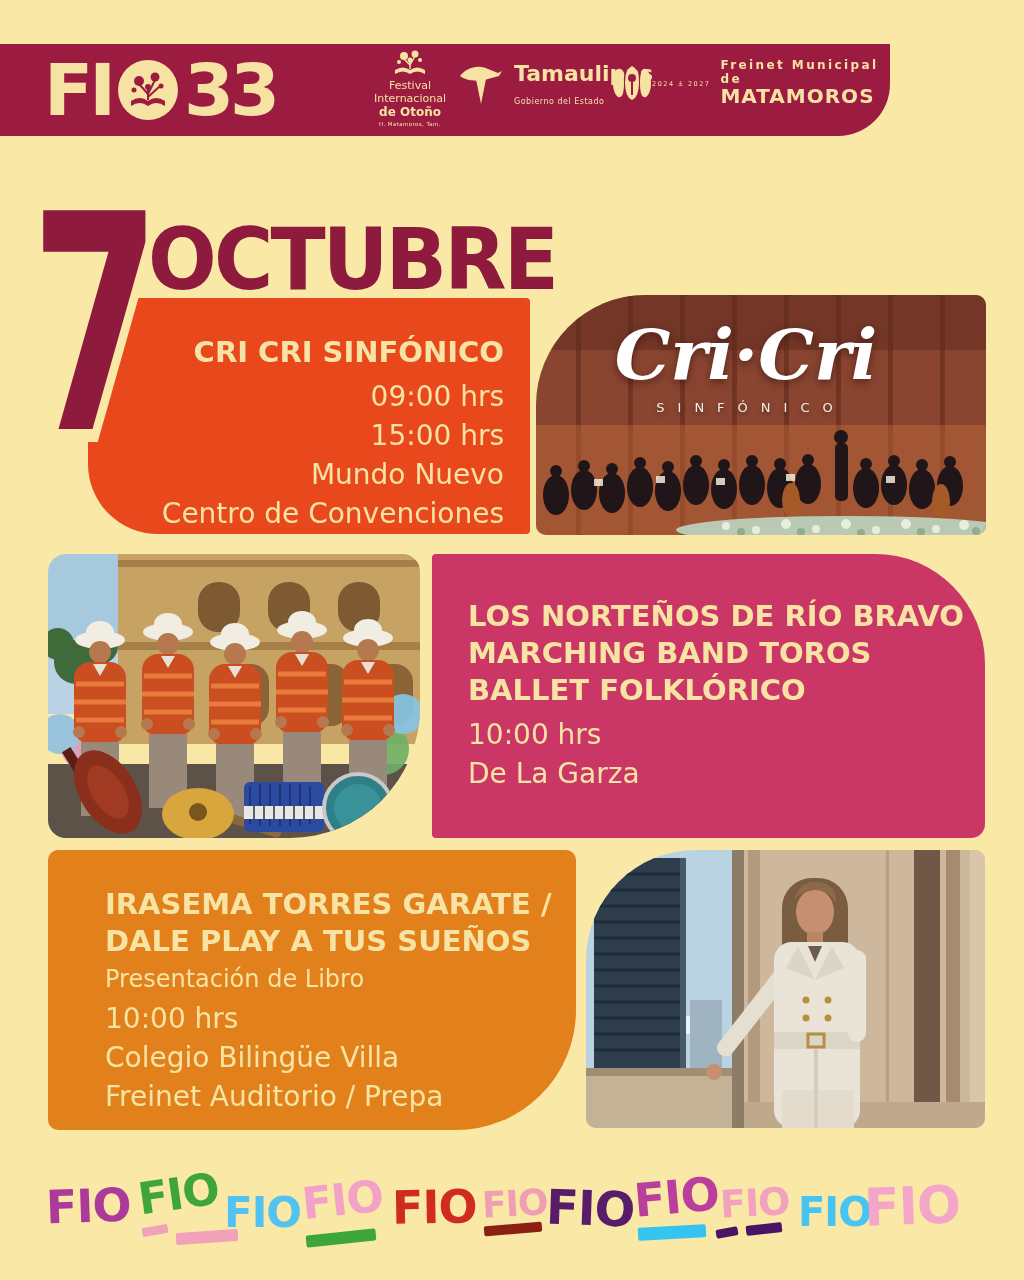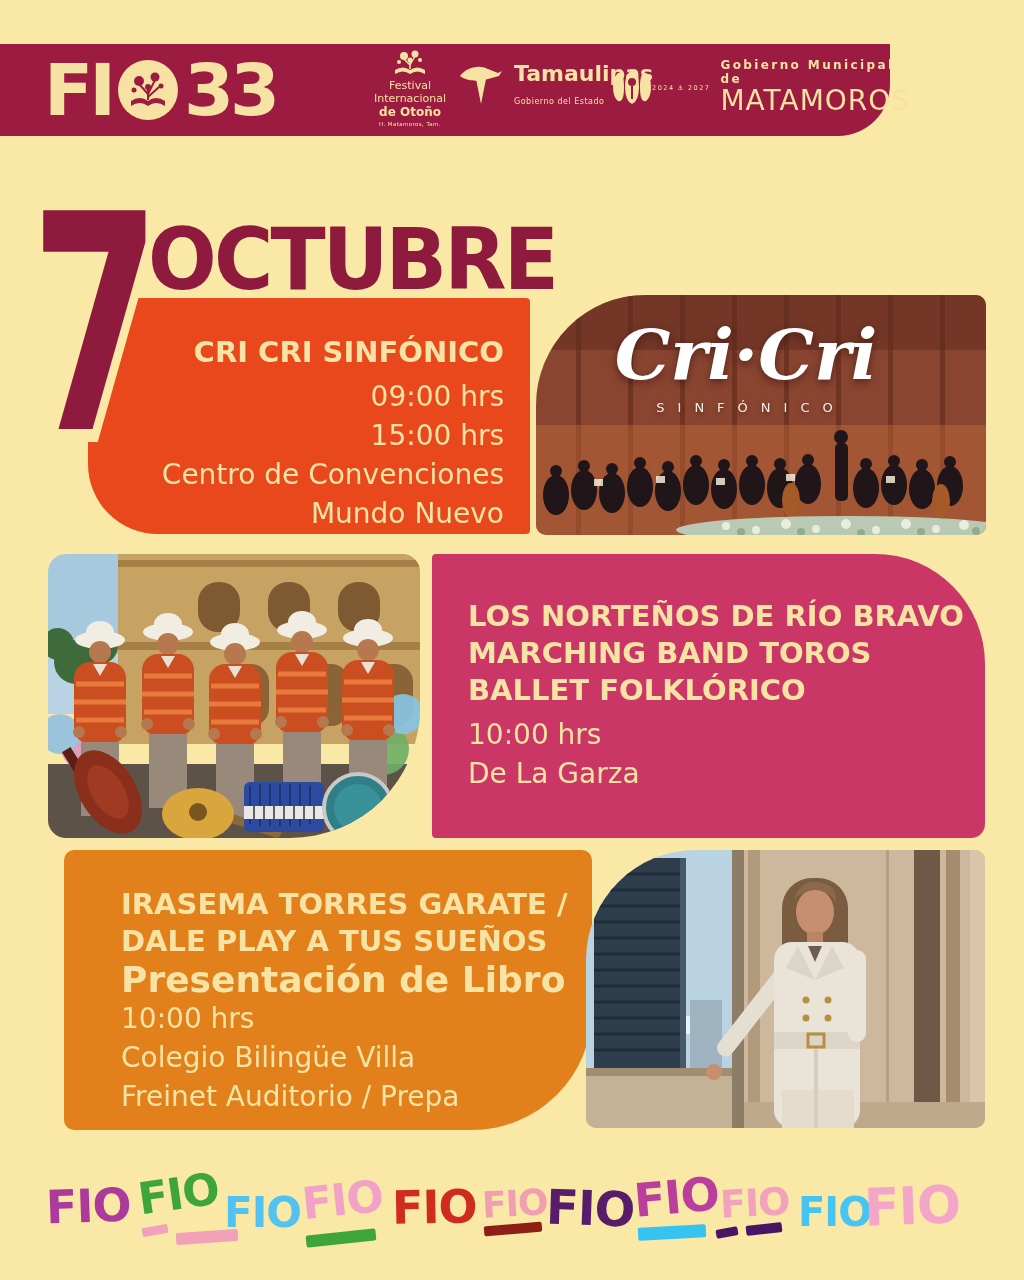--- a/index.html
+++ b/index.html
@@ -17,36 +17,36 @@
   .fest-l{font-size:11px;font-weight:500;}
   .fest-s{font-size:12px;font-weight:700;}
   .fest-t{font-size:5.5px;letter-spacing:.4px;margin-top:2px;}
   .tam{left:458px;top:18px;display:flex;align-items:center;gap:8px;color:#F6E2A2;}
   .tam-name{font-size:22px;font-weight:800;line-height:1;}
   .tam-sub{font-size:8px;letter-spacing:.5px;margin-top:12px;}
   .mat{left:612px;top:14px;display:flex;align-items:center;gap:10px;color:#F6E2A2;}
   .mat-emblem{display:flex;flex-direction:row;align-items:center;}
   .mat-years{font-size:6.5px;letter-spacing:1.5px;margin-top:2px;display:flex;gap:3px;align-items:center;}
   .mat-pre{font-size:12px;letter-spacing:2.4px;font-weight:600;}
-  .mat-name{font-size:28px;font-weight:400;letter-spacing:1px;line-height:1.05;}
+  .mat-name{font-size:20px;font-weight:700;letter-spacing:1px;line-height:1.05;}
 
   
   .month{left:148px;top:216px;font-size:86px;font-weight:800;letter-spacing:-3px;
          transform:scaleX(.94);transform-origin:left top;line-height:1;}
 
   
   .card{box-sizing:border-box;}
   .card1{left:88px;top:298px;width:442px;height:236px;border-radius:4px 4px 4px 70px;
          padding:36px 26px 0 40px;}
   .card2{left:432px;top:554px;width:553px;height:284px;border-radius:4px 110px 14px 4px;
          padding:44px 11px 0 36px;}
-  .card3{left:64px;top:850px;width:528px;height:280px;border-radius:10px 10px 120px 10px;
+  .card3{left:48px;top:850px;width:528px;height:280px;border-radius:10px 10px 120px 10px;
          padding:36px 24px 0 57px;}
   .card-title{font-size:29px;font-weight:800;line-height:37px;white-space:pre-wrap;}
-  .card-sub{font-size:36px;font-weight:700;line-height:39px;white-space:pre-wrap;}
+  .card-sub{font-size:24px;font-weight:400;line-height:39px;white-space:pre-wrap;}
   .card-line{font-size:28px;font-weight:400;line-height:39px;white-space:pre-wrap;}
   .gap6{height:6px;}
 
   
   .photo{overflow:hidden;margin:0;}
   .photo1{left:536px;top:295px;width:450px;height:240px;border-radius:110px 10px 10px 10px;}
   .photo2{left:48px;top:554px;width:372px;height:284px;border-radius:18px 18px 130px 18px;}
   .photo3{left:586px;top:850px;width:399px;height:278px;border-radius:110px 10px 10px 10px;}
   .cricri-title{left:596px;top:320px;width:300px;text-align:center;color:#ffffff;
     font-family:"DejaVu Serif","Liberation Serif",serif;font-style:italic;font-weight:800;
@@ -134,38 +134,38 @@
           <circle cx="20" cy="13" r="4" fill="#9C1B40"></circle>
           <path d="M20 17 L20 30" stroke="#9C1B40" stroke-width="2"></path>
         </svg>
         <div class="mat-years">
           <span>2024</span>
           <span>⚓</span>
           <span>2027</span>
         </div>
       </div>
       <div class="mat-text">
-        <div class="mat-pre">Gobierno Municipal de</div>
+        <div class="mat-pre">Freinet Municipal de</div>
         <div class="mat-name">MATAMOROS</div>
       </div>
     </div>
   </header>
 
   <svg class="abs" style="left: 18px; top: 186px; z-index: 6; color: rgb(142, 27, 62);" width="180" height="280" viewBox="0 0 180 280">
     <text x="125" y="243" font-size="300" font-weight="800" text-anchor="middle" font-family="DejaVu Sans, Liberation Sans, sans-serif" transform="scale(0.62 1)" style="paint-order:stroke;stroke:#FAE8A6;stroke-width:26px;fill:currentColor">7</text>
   </svg>
   <div class="month abs" style="color: rgb(142, 27, 62);">OCTUBRE</div>
 
   <section class="card card1 abs" style="background-color: rgb(233, 72, 29); color: rgb(247, 227, 163); text-align: right;">
     <div class="card-title">CRI CRI SINFÓNICO</div>
     <div class="gap6"></div>
     <div class="card-line">09:00 hrs</div>
     <div class="card-line"> 15:00 hrs</div>
+    <div class="card-line">Mundo Nuevo</div>
     <div class="card-line">Centro de Convenciones</div>
-    <div class="card-line">Mundo Nuevo</div>
   </section>
 
   <figure class="photo photo1 abs">
     <svg width="450" height="240" viewBox="0 0 450 240" preserveAspectRatio="none">
       <rect width="450" height="240" fill="#8a4531"></rect>
       <g fill="#6b3021" opacity="0.8">
         <rect x="40" width="5" height="240"></rect>
           <rect x="92" width="5" height="240"></rect>
         <rect x="144" width="5" height="240"></rect>
           <rect x="196" width="5" height="240"></rect>

